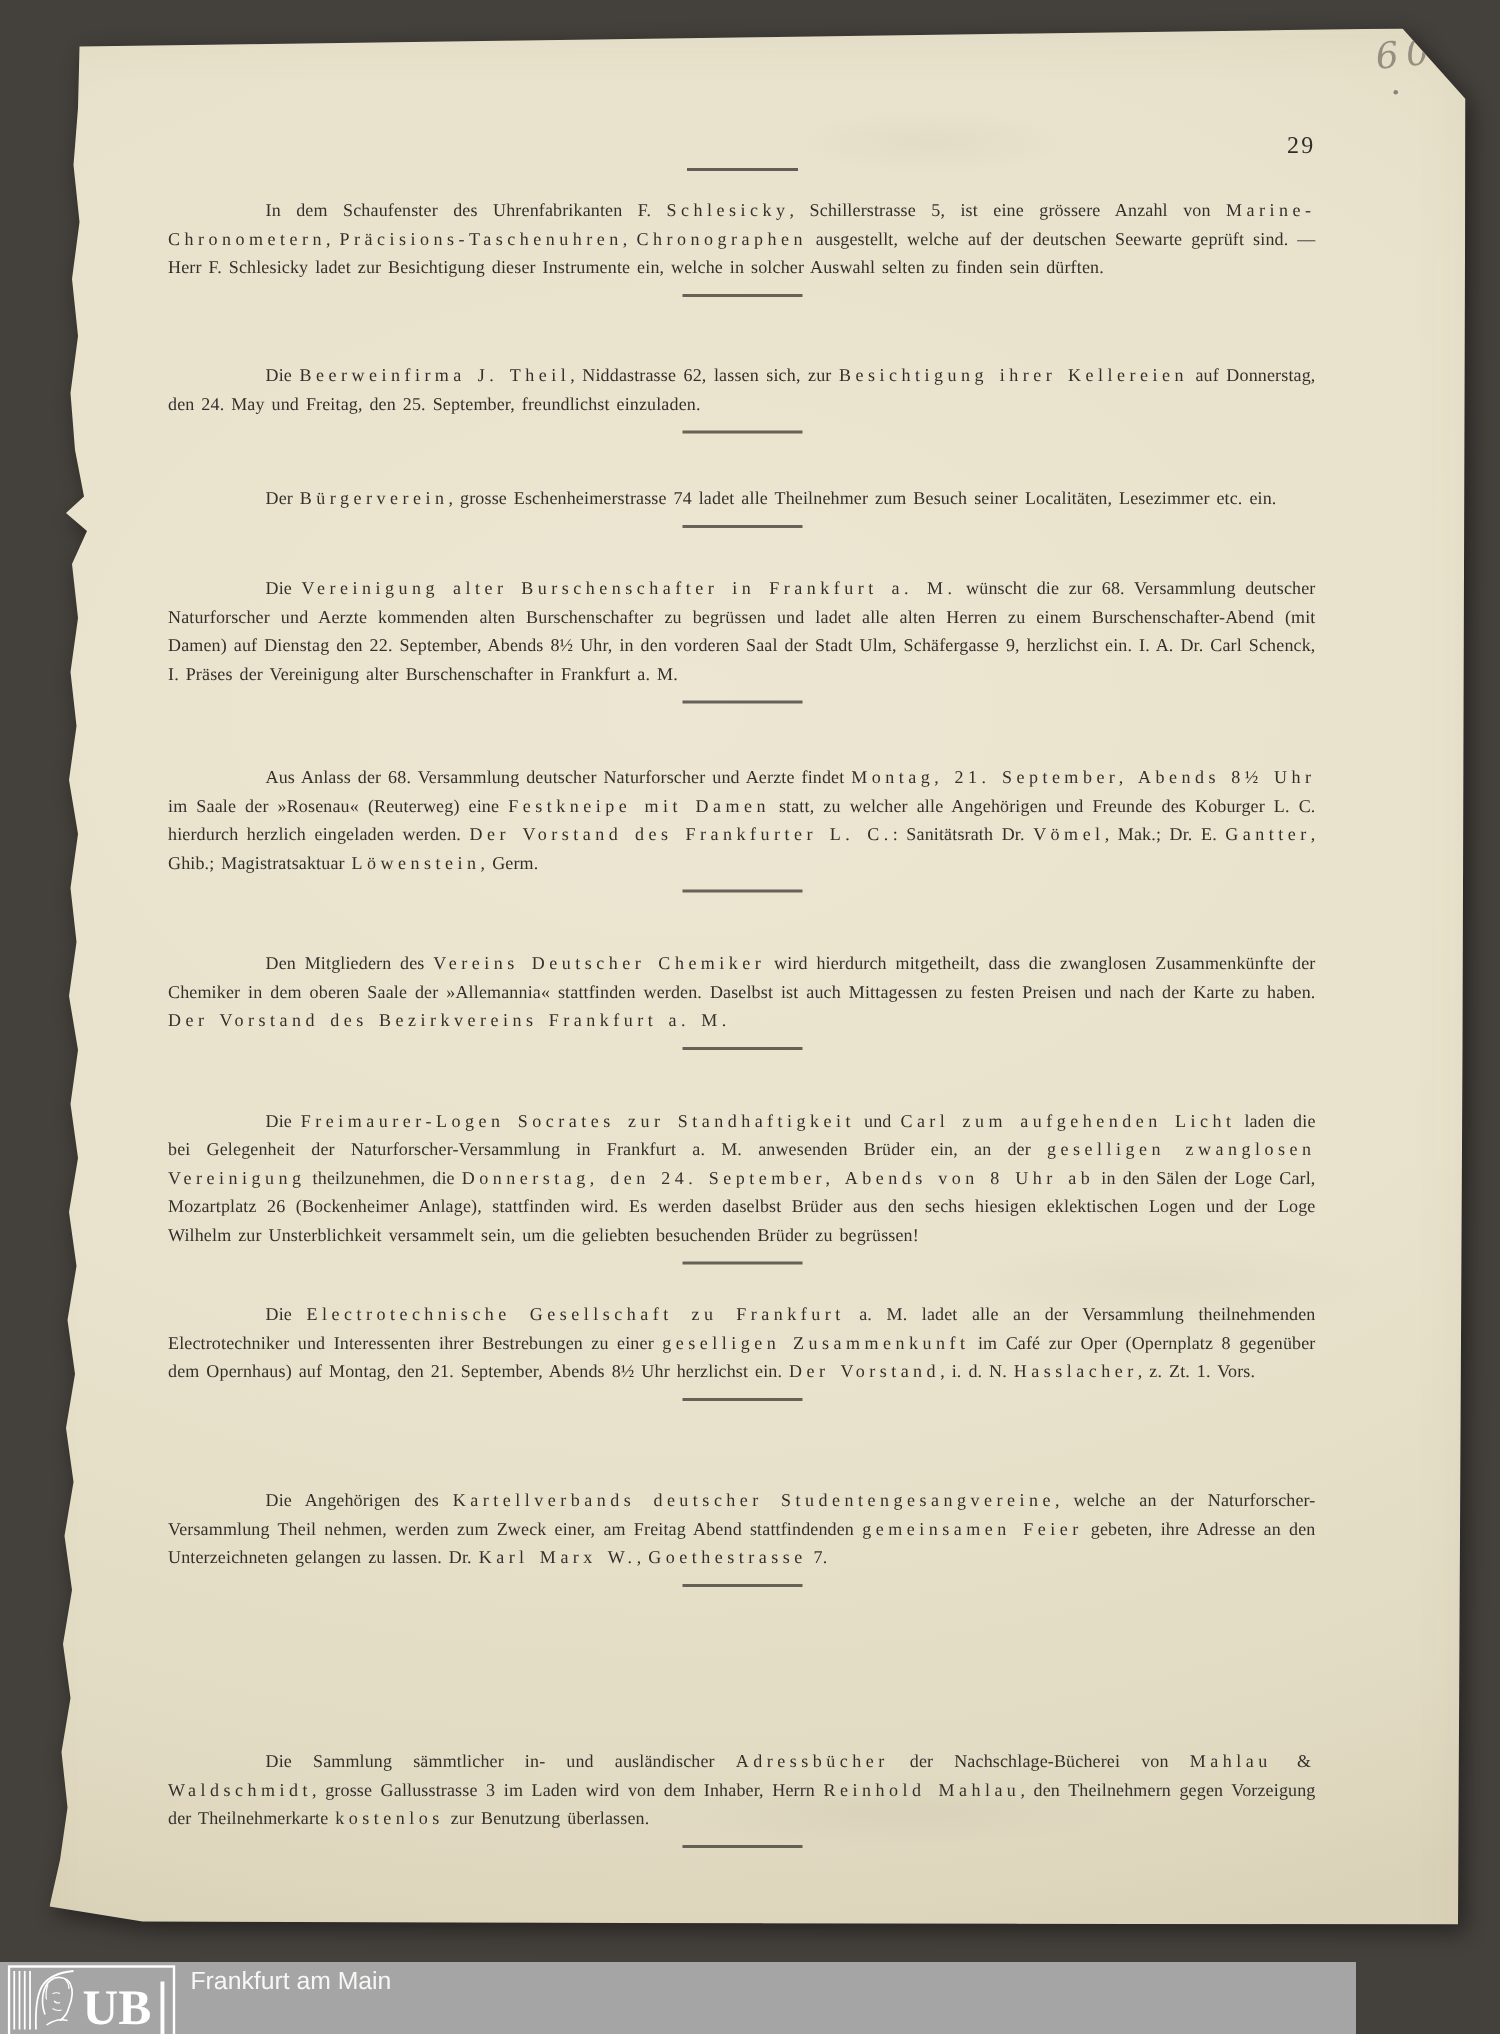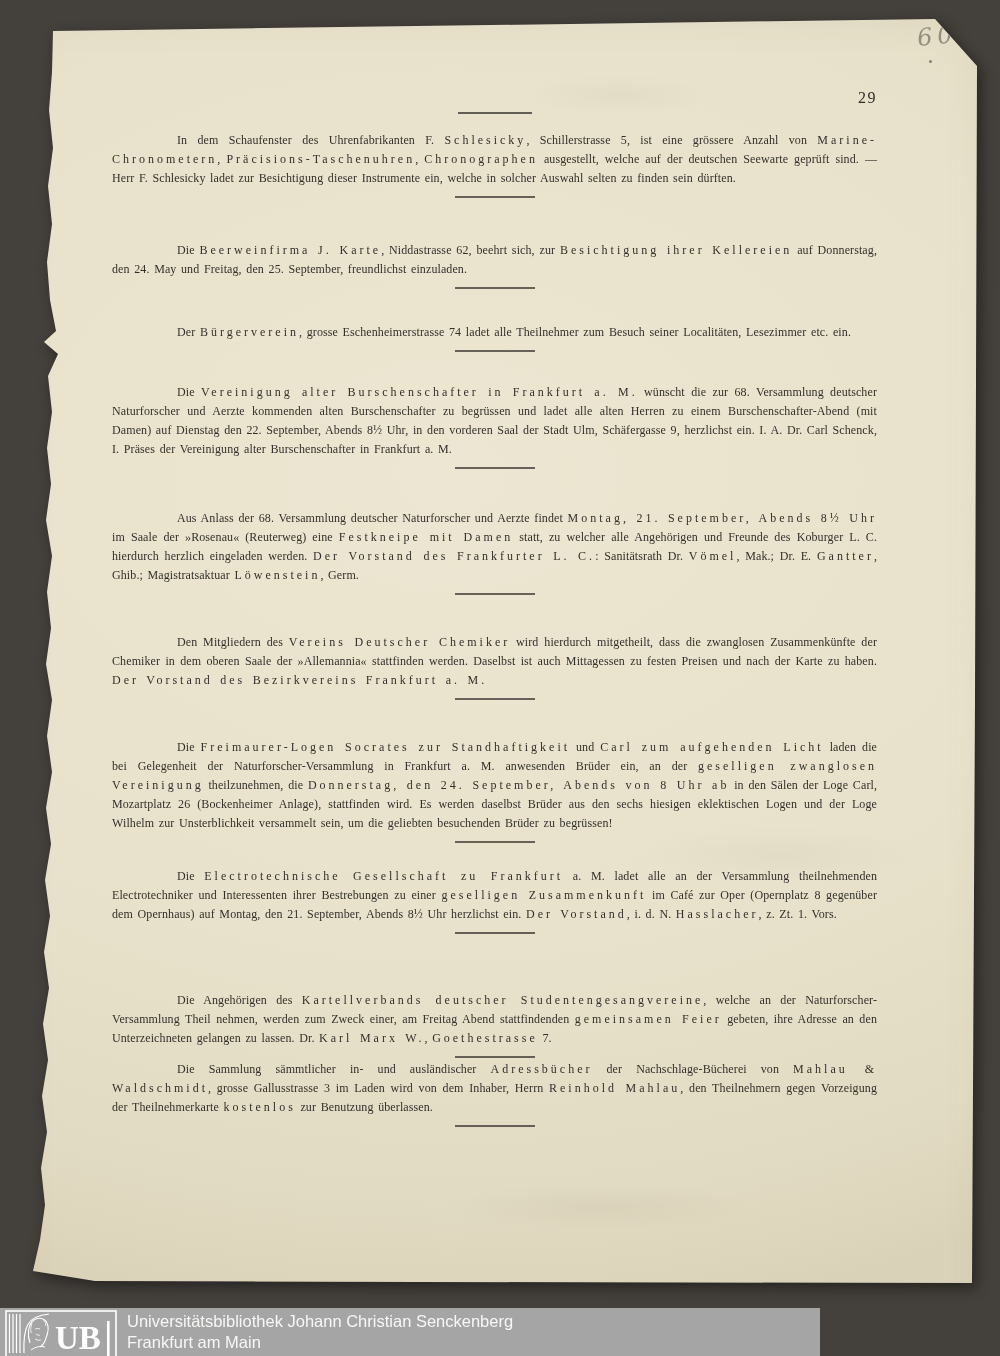--- a/index.html
+++ b/index.html
@@ -41,34 +41,34 @@
   .block{position:absolute;left:112px;width:765px}
   #blocks > .block:nth-child(1){top:131px}
   #blocks > .block:nth-child(2){top:241px}
   #blocks > .block:nth-child(3){top:323px}
   #blocks > .block:nth-child(4){top:383px}
   #blocks > .block:nth-child(5){top:509px}
   #blocks > .block:nth-child(6){top:633px}
   #blocks > .block:nth-child(7){top:738px}
   #blocks > .block:nth-child(8){top:867px}
   #blocks > .block:nth-child(9){top:991px}
-  #blocks > .block:nth-child(10){top:1060px}
+  #blocks > .block:nth-child(10){top:1165px}
   .para{
     margin:0;font-size:12px;line-height:19px;color:#33302b;
     text-align:justify;text-indent:65px;letter-spacing:.1px;word-spacing:1.5px;
   }
   .g{letter-spacing:3px}
   .sep{width:80px;height:2px;background:#45413a;margin:8px auto 0;opacity:.8}
   .pencil{
     position:absolute;top:22px;left:917px;
     font-family:"DejaVu Serif",serif;font-style:italic;font-size:24px;
     color:#8e887a;letter-spacing:5px;transform:rotate(-6deg);opacity:.9;
   }
   .pencil-dot{position:absolute;top:60px;left:929px;width:3px;height:3px;border-radius:50%;background:#6f6b60;opacity:.8}
-  .footer-bar{position:absolute;left:0;top:1308px;width:820px;height:48px;background:#a5a5a5}
+  .footer-bar{position:absolute;left:0;top:1308px;width:904px;height:48px;background:#a5a5a5}
   .ub-logo{position:absolute;left:5px;top:2px}
   .footer-text{
     position:absolute;left:127px;top:3px;
     font-family:"Liberation Sans","DejaVu Sans",sans-serif;
     font-size:16.5px;line-height:21px;color:#f7f7f5;
   }
 </style>
 </head>
 <body>
 
@@ -80,21 +80,21 @@
       <div class="pagehead-rule"></div>
     </div>
 
     <div id="blocks">
   <div class="block">
     <p class="para"><span>In dem Schaufenster des Uhrenfabrikanten F. </span><span class="g">Schlesicky</span><span>, Schillerstrasse 5, ist eine grössere Anzahl von </span><span class="g">Marine-Chronometern</span><span>, </span><span class="g">Präcisions-Taschenuhren</span><span>, </span><span class="g">Chronographen</span><span> ausgestellt, welche auf der deutschen Seewarte geprüft sind. — Herr F. Schlesicky ladet zur Besichtigung dieser Instrumente ein, welche in solcher Auswahl selten zu finden sein dürften.</span></p>
     <div class="sep"></div>
   </div>
 
   <div class="block">
-    <p class="para"><span>Die </span><span class="g">Beerweinfirma J. Karte</span><span>, Niddastrasse 62, beehrt sich, zur </span><span class="g">Besichtigung ihrer Kellereien</span><span> auf Donnerstag, den 24. May und Freitag, den 25. September, freundlichst einzuladen.</span></p>
+    <p class="para"><span>Die </span><span class="g">Beerweinfirma J. Theil</span><span>, Niddastrasse 62, lassen sich, zur </span><span class="g">Besichtigung ihrer Kellereien</span><span> auf Donnerstag, den 24. May und Freitag, den 25. September, freundlichst einzuladen.</span></p>
     <div class="sep"></div>
   </div>
 
   <div class="block">
     <p class="para"><span>Der </span><span class="g">Bürgerverein</span><span>, grosse Eschenheimerstrasse 74 ladet alle Theilnehmer zum Besuch seiner Localitäten, Lesezimmer etc. ein.</span></p>
     <div class="sep"></div>
   </div>
 
   <div class="block">
     <p class="para"><span>Die </span><span class="g">Vereinigung alter Burschenschafter in Frankfurt a. M.</span><span> wünscht die zur 68. Versammlung deutscher Naturforscher und Aerzte kommenden alten Burschenschafter zu begrüssen und ladet alle alten Herren zu einem Burschenschafter-Abend (mit Damen) auf Dienstag den 22. September, Abends 8½ Uhr, in den vorderen Saal der Stadt Ulm, Schäfergasse 9, herzlichst ein. I. A. Dr. Carl Schenck, I. Präses der Vereinigung alter Burschenschafter in Frankfurt a. M.</span></p>
@@ -145,16 +145,15 @@
     <g stroke="#ffffff" fill="none">
       <path d="M25 33 C22 25 23 14 29 10 C33 7 40 8 42 13 C44 17 43 23 41 28 C40 32 38 35 35 37" stroke-width="1.1"></path>
       <path d="M30 19 q3 -1 5 0 M31 24 q2 2 4 1 M30 29 q3 2 6 1" stroke-width="0.8"></path>
       <path d="M26 40 q7 -5 14 -3" stroke-width="1"></path>
       <path d="M27 13 q-2 5 -1 10 M38 9 q3 3 3 7" stroke-width="0.8"></path>
     </g>
     <text x="50" y="39" font-size="33" font-weight="bold" fill="#ffffff" font-family="&quot;Liberation Serif&quot;,&quot;DejaVu Serif&quot;,serif">UB</text>
     <rect x="102" y="11" width="2.6" height="35" fill="#ffffff"></rect>
   </svg>
   <div class="footer-text">
-    <div>Universitätsbibliothek Johann Christian Senckenberg</div>
     <div>Frankfurt am Main</div>
   </div>
 </div>
 
 </body></html>

